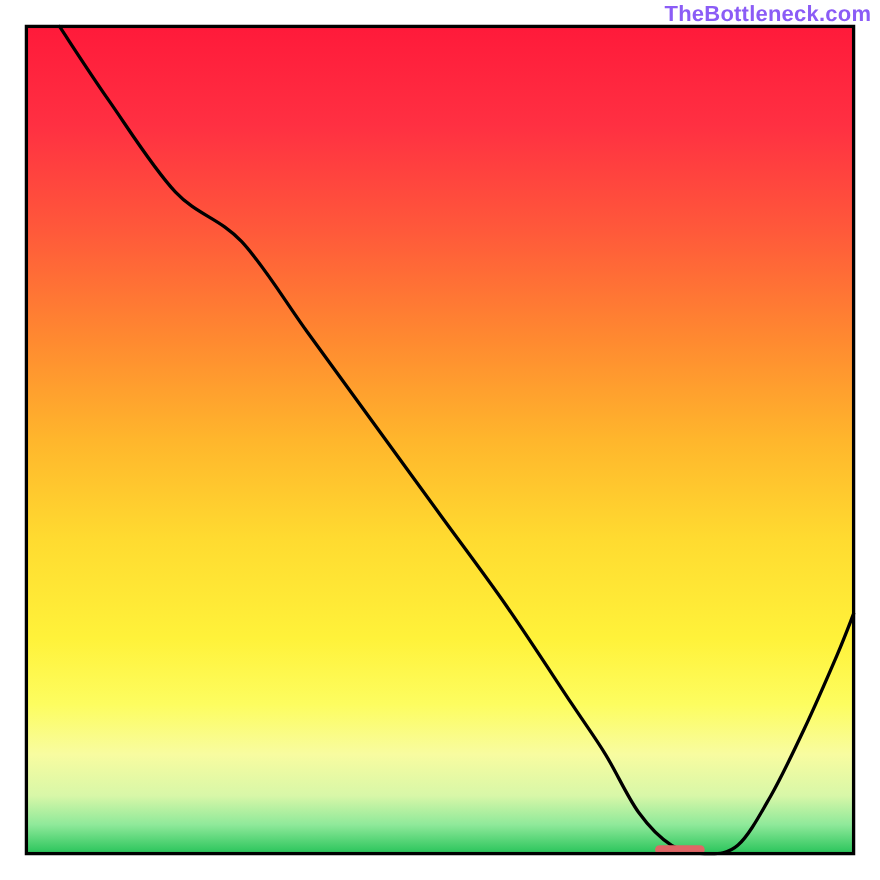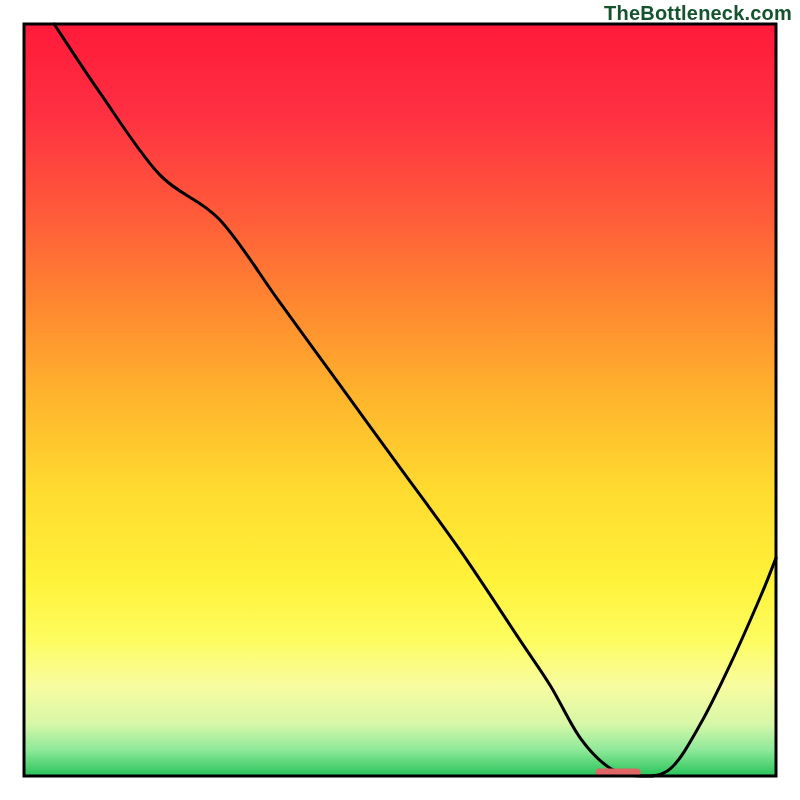--- a/index.html
+++ b/index.html
@@ -9,21 +9,21 @@
     height: 800px;
     background: #ffffff;
     font-family: Arial, Helvetica, sans-serif;
   }
   .attribution {
     position: absolute;
     top: 2px;
     right: 8px;
     font-size: 20px;
     font-weight: bold;
-    color: #14532d;
+    color: #8b5cf6;
     letter-spacing: 0.2px;
   }
   svg.chart {
     position: absolute;
     top: 0;
     left: 0;
   }
 </style>
 </head>
 <body>

